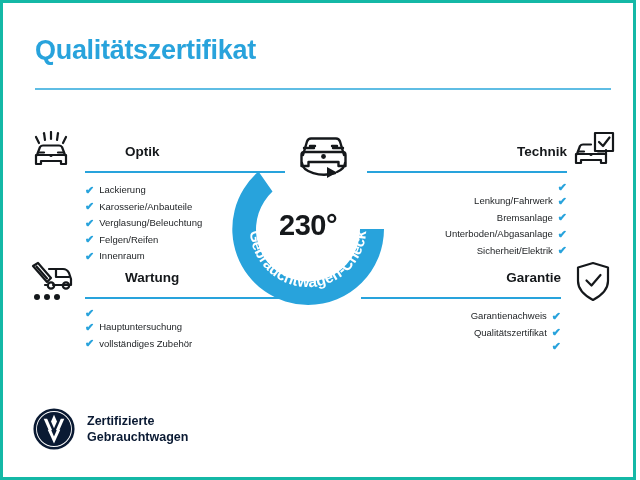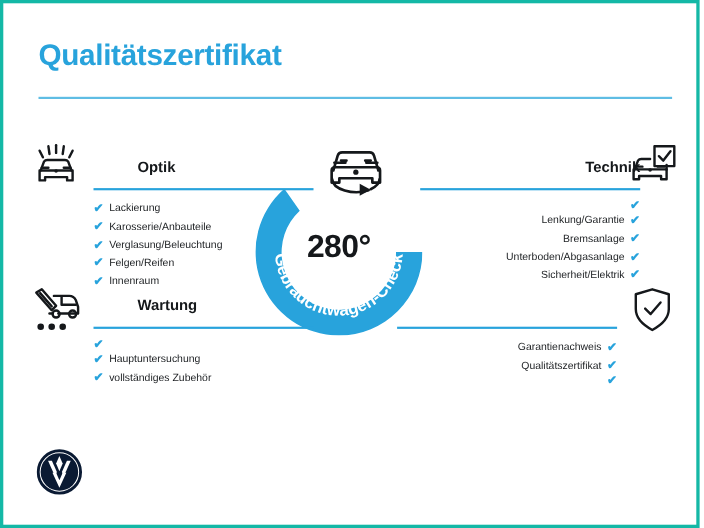--- a/index.html
+++ b/index.html
@@ -92,21 +92,21 @@
   .block.left .chk { margin-right: 5px; }
 
   
   .block.right .block-title { text-align: right; }
   .block.right .items li { justify-content: flex-end; }
   .block.right .chk { margin-left: 5px; }
 
   
   #block-optik   { left: 82px;  top: 140px; width: 200px; }
   #block-wartung { left: 82px;  top: 266px; width: 200px; }
-  #block-technik { left: 379px; top: 140px; width: 200px; }
+  #block-technik { left: 364px; top: 140px; width: 200px; }
   #block-garantie{ left: 358px; top: 266px; width: 200px; }
 
   
   .sec-icon { position: absolute; }
   #icon-optik    { left: 26px;  top: 128px; }
   #icon-wartung  { left: 26px;  top: 258px; }
   #icon-technik  { left: 566px; top: 128px; }
   #icon-garantie { left: 572px; top: 258px; }
 
   
@@ -239,21 +239,21 @@
                A 76 76 0 0 1 26.5 18.6
                L 40.5 38.5
                A 52 52 0 1 0 128 76
                L 152 76
                A 76 76 0 0 1 76 152 Z" fill="#28a3dc" transform="rotate(0 76 76)"></path>
       <path d="M 76 0 A 76 76 0 0 1 125.5 18.6 L 111.5 38.5 A 52 52 0 0 0 76 24 Z" fill="#ffffff"></path>
       <text font-family="Liberation Sans, sans-serif" font-size="15.5" font-weight="bold" fill="#ffffff">
         <textPath href="#arcpath" startOffset="50%" text-anchor="middle">Gebrauchtwagen-Check</textPath>
       </text>
     </svg>
-    <div class="badge-360">280°</div>
+    <div class="badge-360">230°</div>
   </div>
 
   <div id="badge-car">
     <svg width="65" height="56" viewBox="0 0 65 56">
       <g fill="none" stroke="#15181b" stroke-width="2.4" stroke-linejoin="round" stroke-linecap="round">
         <path d="M12 26 L16 12.5 Q17 9.5 20 9.5 L45 9.5 Q48 9.5 49 12.5 L53 26"></path>
         <path d="M10.5 26 Q10.5 23 13.5 23 L51.5 23 Q54.5 23 54.5 26 L54.5 37 L47.5 37 L47.5 33 L17.5 33 L17.5 37 L10.5 37 Z"></path>
         <line x1="13" y1="19" x2="23" y2="19"></line>
         <line x1="42" y1="19" x2="52" y2="19"></line>
         <path d="M19 17 L24 17 M41 17 L46 17"></path>
@@ -320,40 +320,41 @@
   <div class="block right" id="block-technik">
     <div class="block-head">
       <div class="block-title">Technik</div>
       <div class="block-rule"></div>
     </div>
     <ul class="items">
       <li>
           <span class="chk">✔</span>
         </li>
       <li>
-          <span>Lenkung/Garantie</span>
+          <span>Lenkung/Fahrwerk</span>
           <span class="chk">✔</span>
         </li>
       <li>
           <span>Bremsanlage</span>
           <span class="chk">✔</span>
         </li>
       <li>
           <span>Unterboden/Abgasanlage</span>
           <span class="chk">✔</span>
         </li>
       <li>
           <span>Sicherheit/Elektrik</span>
           <span class="chk">✔</span>
         </li>
     </ul>
   </div>
 
   <div class="block right" id="block-garantie">
     <div class="block-head">
+      <div class="block-title">Garantie</div>
       <div class="block-rule"></div>
     </div>
     <ul class="items">
       <li>
           <span>Garantienachweis</span>
           <span class="chk">✔</span>
         </li>
       <li>
           <span>Qualitätszertifikat</span>
           <span class="chk">✔</span>
@@ -368,15 +369,19 @@
     <svg id="vw-logo" viewBox="0 0 48 48">
       <circle cx="24" cy="24" r="22" fill="none" stroke="#0a1a33" stroke-width="3"></circle>
       <path d="M24 4.5 A19.5 19.5 0 1 0 24 43.5 A19.5 19.5 0 1 0 24 4.5 Z" fill="#0a1a33"></path>
       <g fill="#ffffff">
         <path d="M24 40.5 L16.8 24.8 L20.6 24.8 L24 32.6 L27.4 24.8 L31.2 24.8 Z"></path>
         <path d="M12.2 12.4 L16.2 12.4 L21.4 24.2 L19.4 28.6 L12.2 12.4 Z"></path>
         <path d="M35.8 12.4 L31.8 12.4 L26.6 24.2 L28.6 28.6 L35.8 12.4 Z"></path>
         <path d="M24 7.6 L27.4 15.4 L24 23.2 L20.6 15.4 Z"></path>
       </g>
     </svg>
+    <div class="footer-text">
+      <div>Zertifizierte</div>
+      <div>Gebrauchtwagen</div>
+    </div>
   </div>
 
 </div>
 
 </body></html>

